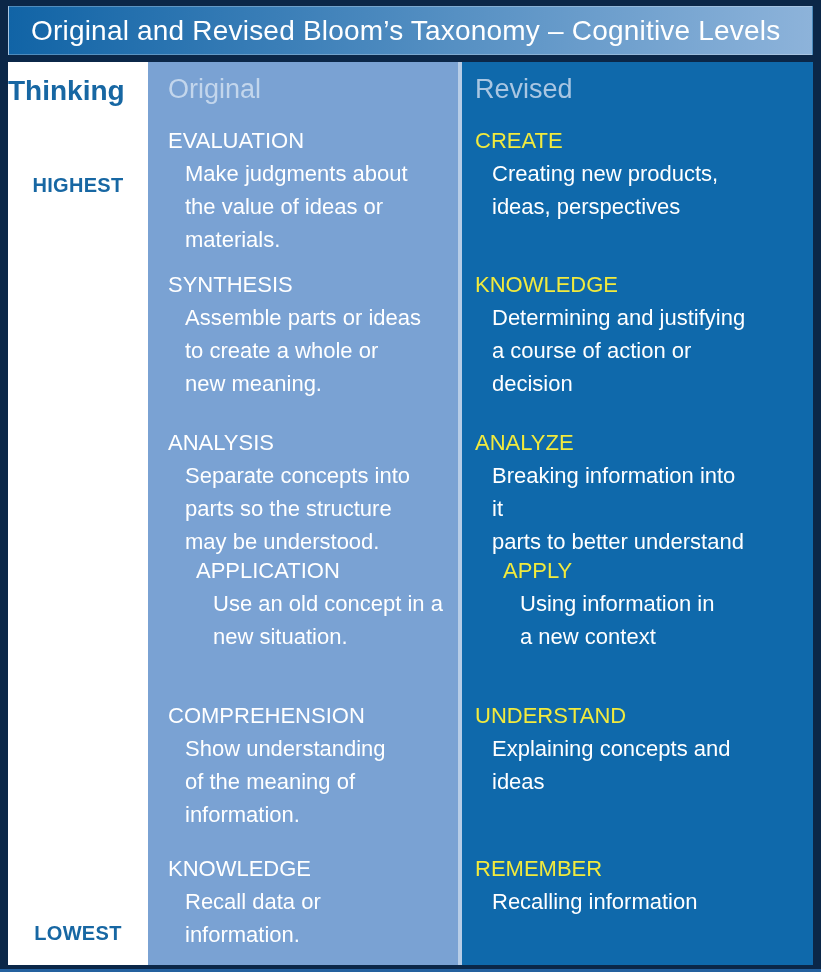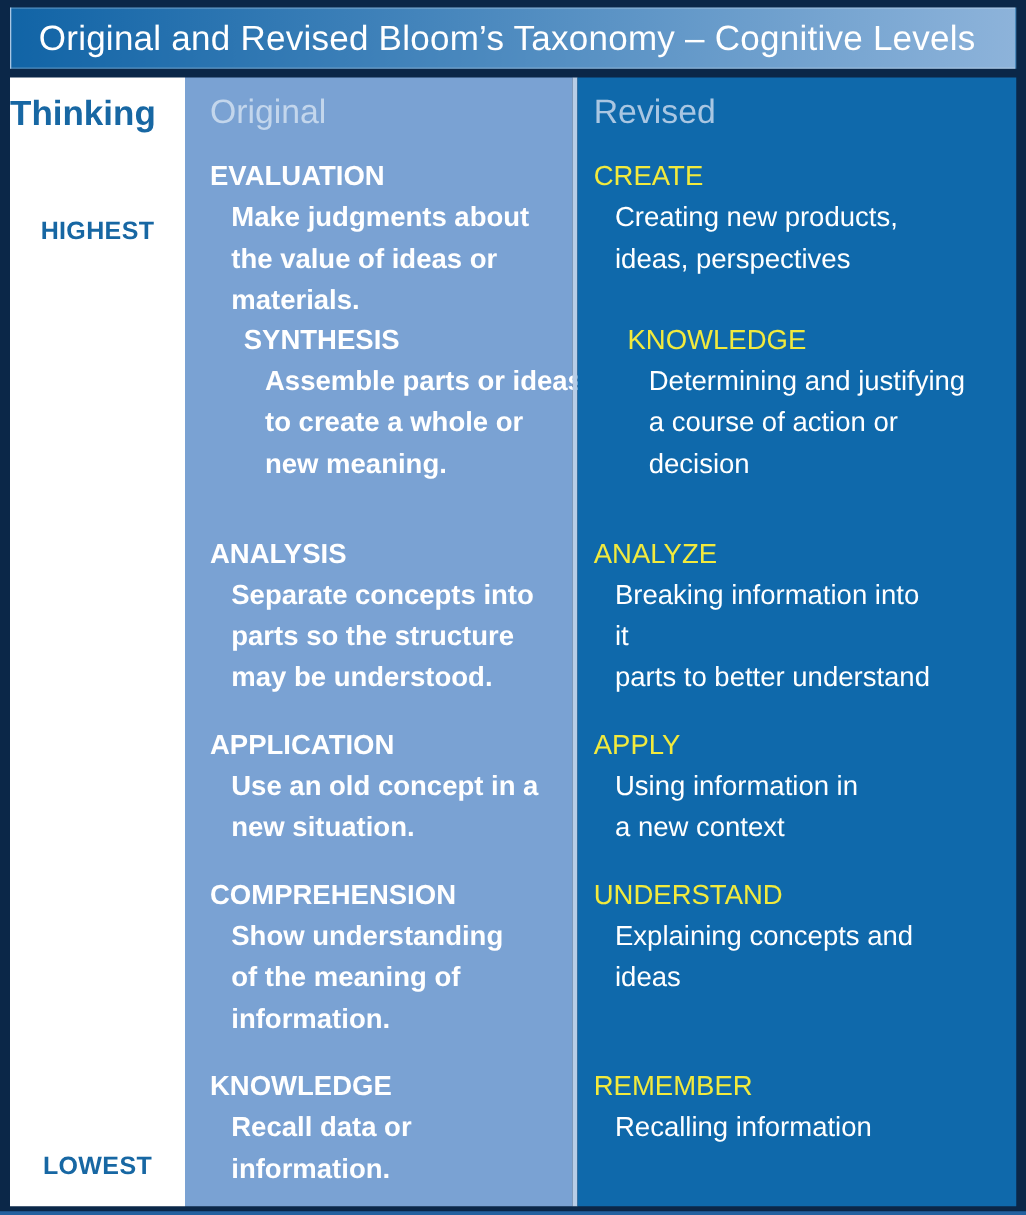--- a/index.html
+++ b/index.html
@@ -42,29 +42,29 @@
   .thinking-extreme{
     position:absolute;left:0;width:100%;text-align:center;
     font-size:20px;font-weight:bold;color:var(--thinking-text);letter-spacing:0.3px;
   }
   .thinking-highest{top:68px;margin-top:44px;}
   .thinking-lowest{top:860px;}
   .col-header{position:absolute;top:12px;font-size:27px;}
   .col-original .col-header{left:20px;color:var(--original-header-text);}
   .col-revised .col-header{left:13px;color:var(--revised-header-text);}
   .level{position:absolute;font-size:22px;line-height:33px;color:#ffffff;}
-  .col-original .level{left:20px;width:282px;font-weight:bold;}
+  .col-original .level{left:20px;width:282px;}
   .col-revised .level{left:13px;width:332px;}
   .level .level-name{display:block;}
   .col-revised .level .level-name{color:var(--revised-level-color);}
   .level .desc-line{display:block;padding-left:17px;}
   .row-1{top:62px;}
-  .row-2{top:193px;margin-left:27px;}
+  .row-2{top:206px;}
   .row-3{top:364px;}
-  .row-4{top:517px;}
+  .row-4{top:492px;margin-left:28px;}
   .row-5{top:637px;}
   .row-6{top:790px;}
   .bottom-edge{position:absolute;left:0;bottom:0;width:100%;height:3px;background:var(--bottom-edge);}
 </style>
 </head>
 <body>
 
 <div class="title-bar">
   <div class="title">Original and Revised Bloom’s Taxonomy – Cognitive Levels</div>
 </div>

